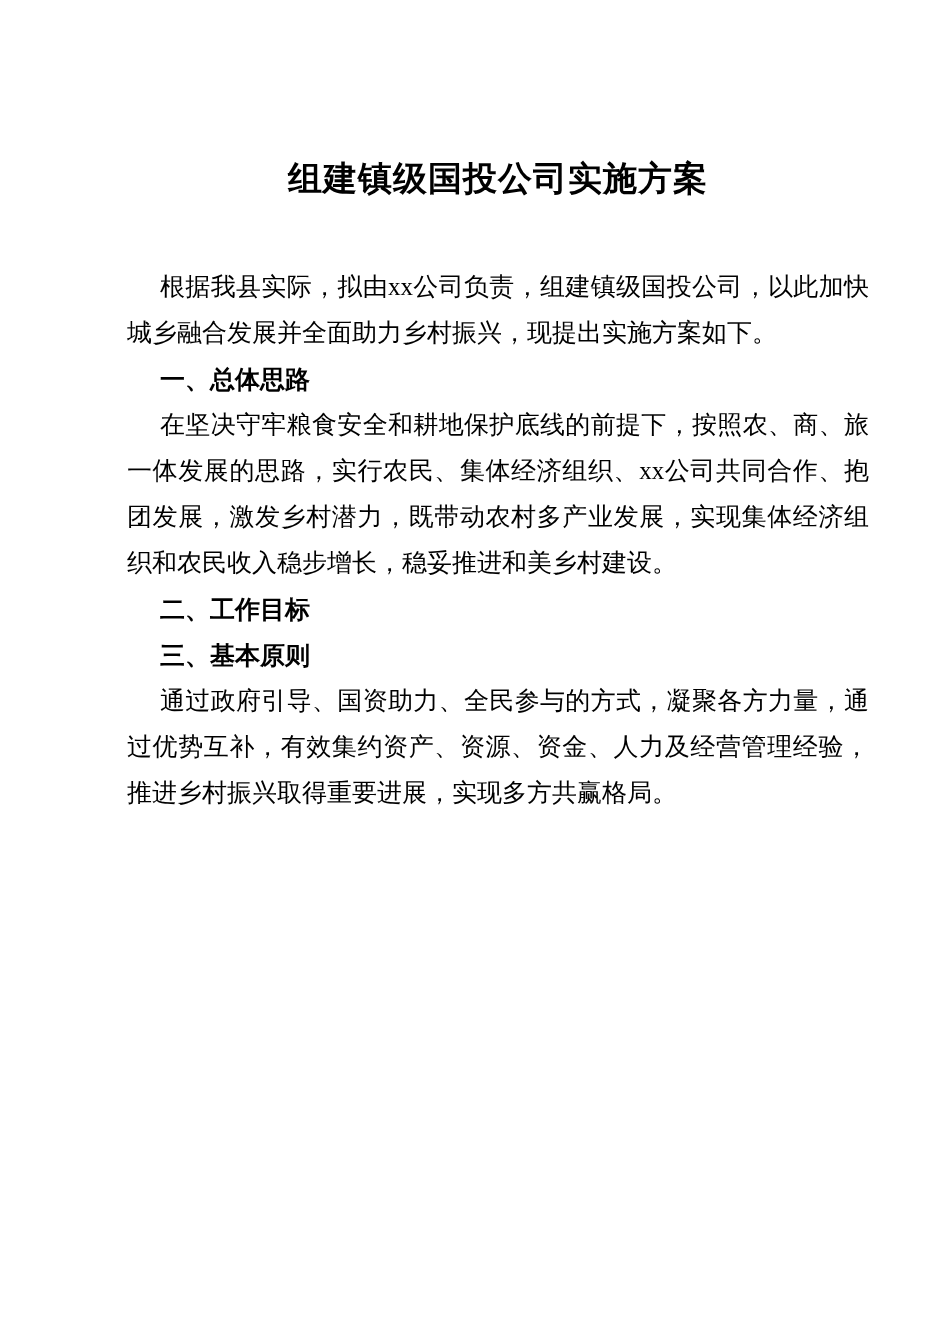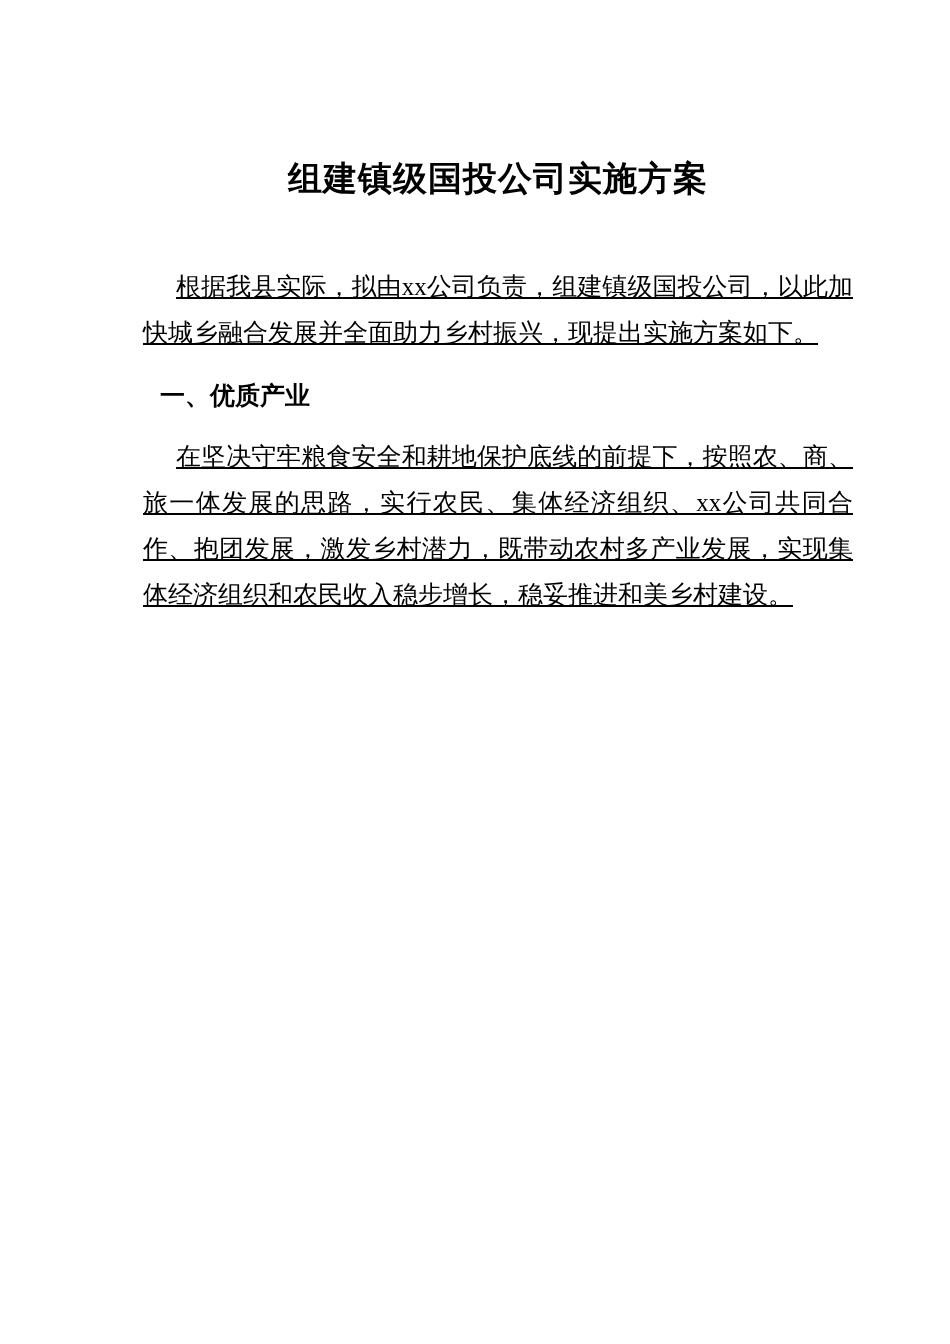--- a/index.html
+++ b/index.html
@@ -20,47 +20,49 @@
   .doc-title {
     margin: 0 0 65px 0;
     font-family: "Liberation Sans", "DejaVu Sans", sans-serif;
     font-size: 34px;
     line-height: 41px;
     font-weight: 700;
     text-align: center;
     letter-spacing: 1px;
   }
   .para {
-    margin: 16px;
+    margin: 0;
     font-family: "Liberation Serif", "DejaVu Serif", serif;
     font-size: 25px;
     line-height: 46px;
     text-align: justify;
     text-indent: 33px;
     word-break: break-all;
-    text-decoration: underline;
   }
   .heading {
     margin: 0;
     font-family: "Liberation Sans", "DejaVu Sans", sans-serif;
     font-size: 25px;
     line-height: 46px;
     font-weight: 700;
     text-indent: 33px;
   }
 </style>
 </head>
 <body>
 
 <div class="page">
   <h1 class="doc-title">组建镇级国投公司实施方案</h1>
 
   <p class="para">根据我县实际，拟由xx公司负责，组建镇级国投公司，以此加快城乡融合发展并全面助力乡村振兴，现提出实施方案如下。</p>
 
-  <p class="heading">一、优质产业</p>
+  <p class="heading">一、总体思路</p>
 
   <p class="para">在坚决守牢粮食安全和耕地保护底线的前提下，按照农、商、旅一体发展的思路，实行农民、集体经济组织、xx公司共同合作、抱团发展，激发乡村潜力，既带动农村多产业发展，实现集体经济组织和农民收入稳步增长，稳妥推进和美乡村建设。</p>
 
+  <p class="heading">二、工作目标</p>
 
 
+  <p class="heading">三、基本原则</p>
 
+  <p class="para">通过政府引导、国资助力、全民参与的方式，凝聚各方力量，通过优势互补，有效集约资产、资源、资金、人力及经营管理经验，推进乡村振兴取得重要进展，实现多方共赢格局。</p>
 
 </div>
 
 </body></html>

